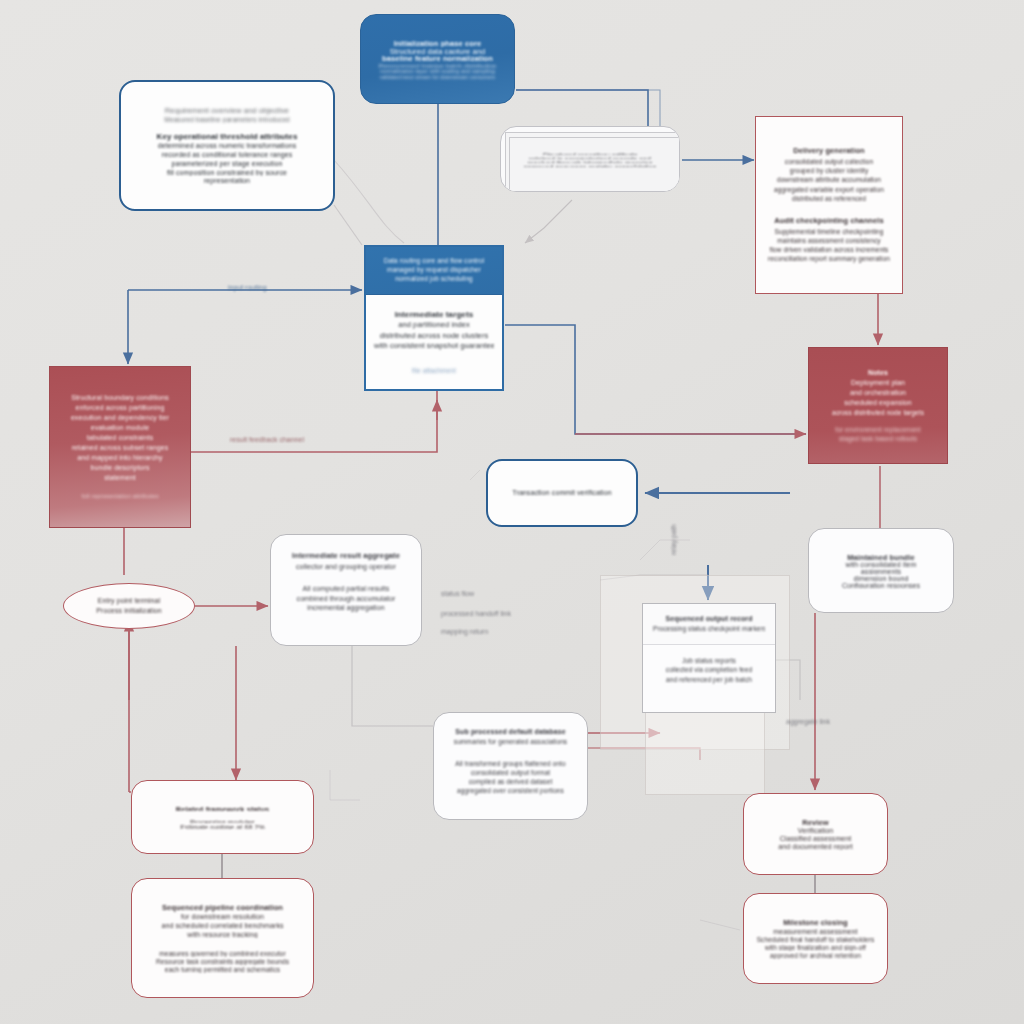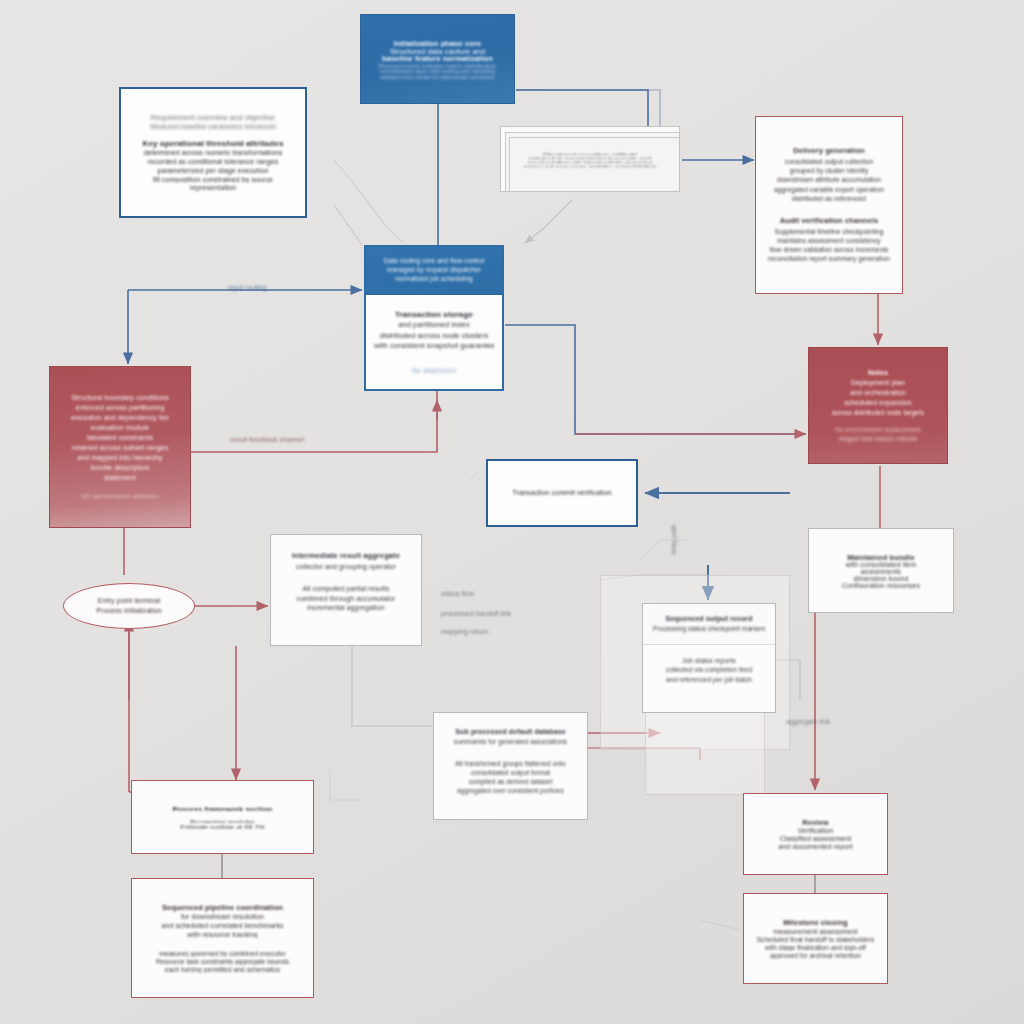--- a/index.html
+++ b/index.html
@@ -33,21 +33,21 @@
   .ln {
     display: block;
     line-height: 1.42;
     filter: blur(0.9px);
     letter-spacing: 0.1px;
     white-space: nowrap;
     overflow: hidden;
   }
   .ln.soft  { filter: blur(1.5px); opacity: .72; }
   .ln.hdr   { font-weight: bold; }
-  .pad { padding: 24px 10px; }
+  .pad { padding: 24px 10px; border-radius: 16px; }
 
   
   .v-blue-fill {
     background: linear-gradient(170deg,#2f6fab 0%, #2e6ca6 55%, #3b79b1 100%);
     color: #eef4fa;
     border: 1px solid #2b6399;
   }
   .v-blue-header-top {
     background: linear-gradient(170deg,#3173ae 0%, #2f6ea7 100%);
     color: #eaf1f8;
@@ -215,21 +215,21 @@
 
   <div class="node v-blue-fill pad" style="left:360px;top:14px;width:155px;height:90px;">
     <span class="ln hdr" style="font-size:7.5px">Initialization phase core</span>
     <span class="ln" style="font-size:7.5px">Structured data capture and</span>
     <span class="ln hdr" style="font-size:7.5px">baseline feature normalization</span>
     <span class="ln soft" style="font-size:6.5px">Preprocessed training batch distribution</span>
     <span class="ln soft" style="font-size:5.5px">normalization layer with scaling and sampling</span>
     <span class="ln soft" style="font-size:5px">validated input stream for downstream consumers</span>
   </div>
 
-  <div class="node v-navy-border pad" style="left:119px;top:87px;width:188px;height:131px;">
+  <div class="node v-navy-border pad" style="left:119px;top:80px;width:216px;height:131px;">
     <span class="ln soft" style="font-size:7.5px">Requirement overview and objective</span>
     <span class="ln soft" style="font-size:6.5px">Measured baseline parameters introduced</span>
     <span class="ln" style="font-size:6px;height:9px"></span>
     <span class="ln hdr" style="font-size:8px">Key operational threshold attributes</span>
     <span class="ln" style="font-size:7px">determined across numeric transformations</span>
     <span class="ln" style="font-size:7px">recorded as conditional tolerance ranges</span>
     <span class="ln" style="font-size:7px">parameterized per stage execution</span>
     <span class="ln" style="font-size:7px">fill composition constrained by source</span>
     <span class="ln" style="font-size:7px">representation</span>
   </div>
@@ -242,35 +242,35 @@
   </div>
 
   <div class="node v-red-border" style="left:755px;top:116px;width:148px;height:178px;padding:10px 8px;">
     <span class="ln hdr" style="font-size:7.5px">Delivery generation</span>
     <span class="ln" style="font-size:6.5px">consolidated output collection</span>
     <span class="ln" style="font-size:6.5px">grouped by cluster identity</span>
     <span class="ln" style="font-size:6.5px">downstream attribute accumulation</span>
     <span class="ln" style="font-size:6.5px">aggregated variable export operation</span>
     <span class="ln" style="font-size:6.5px">distributed as referenced</span>
     <span style="display:block;height:13px"></span>
-    <span class="ln hdr" style="font-size:7.5px">Audit verification channels</span>
+    <span class="ln hdr" style="font-size:7.5px">Audit checkpointing channels</span>
     <span class="ln" style="font-size:6.5px">Supplemental timeline checkpointing</span>
     <span class="ln" style="font-size:6.5px">maintains assessment consistency</span>
     <span class="ln" style="font-size:6.5px">flow driven validation across increments</span>
     <span class="ln" style="font-size:6.5px">reconciliation report summary generation</span>
   </div>
 
   <div class="node v-blue-border" style="left:364px;top:245px;width:140px;height:146px;padding:0;justify-content:flex-start;">
     <div class="v-blue-header-top">
       <span class="ln" style="font-size:6.5px">Data routing core and flow control</span>
       <span class="ln" style="font-size:6.5px">managed by request dispatcher</span>
       <span class="ln" style="font-size:6.5px">normalized job scheduling</span>
     </div>
     <div style="flex:1;display:flex;flex-direction:column;justify-content:center;padding:6px 8px;">
-      <span class="ln hdr" style="font-size:8px">Transaction storage</span>
+      <span class="ln hdr" style="font-size:8px">Intermediate targets</span>
       <span class="ln" style="font-size:7.5px">and partitioned index</span>
       <span class="ln" style="font-size:7.5px">distributed across node clusters</span>
       <span class="ln" style="font-size:7.5px">with consistent snapshot guarantees</span>
       <span style="display:block;height:14px"></span>
       <span class="ln soft" style="font-size:6.5px;color:#5a7fa8">file attachment</span>
     </div>
   </div>
 
   <div class="node v-red-fill" style="left:49px;top:366px;width:142px;height:162px;padding:8px 6px;">
     <span class="ln" style="font-size:7px">Structural boundary conditions</span>
@@ -334,21 +334,21 @@
     <span class="ln hdr" style="font-size:7px">Sub processed default database</span>
     <span class="ln" style="font-size:6.5px">summaries for generated associations</span>
     <span style="display:block;height:14px"></span>
     <span class="ln" style="font-size:6.5px">All transformed groups flattened onto</span>
     <span class="ln" style="font-size:6.5px">consolidated output format</span>
     <span class="ln" style="font-size:6.5px">compiled as derived dataset</span>
     <span class="ln" style="font-size:6.5px">aggregated over consistent portions</span>
   </div>
 
   <div class="node v-red-border pad" style="left:131px;top:780px;width:183px;height:74px;">
-    <span class="ln hdr" style="font-size:7.5px">Process framework section</span>
+    <span class="ln hdr" style="font-size:7.5px">Related framework status</span>
     <span style="display:block;height:12px"></span>
     <span class="ln" style="font-size:7px">Processing modules</span>
     <span class="ln" style="font-size:7px">Estimate runtime at 68.2%</span>
   </div>
 
   <div class="node v-red-border pad" style="left:131px;top:878px;width:183px;height:120px;">
     <span class="ln hdr" style="font-size:7.5px">Sequenced pipeline coordination</span>
     <span class="ln" style="font-size:7px">for downstream resolution</span>
     <span class="ln" style="font-size:7px">and scheduled correlated benchmarks</span>
     <span class="ln" style="font-size:7px">with resource tracking</span>

